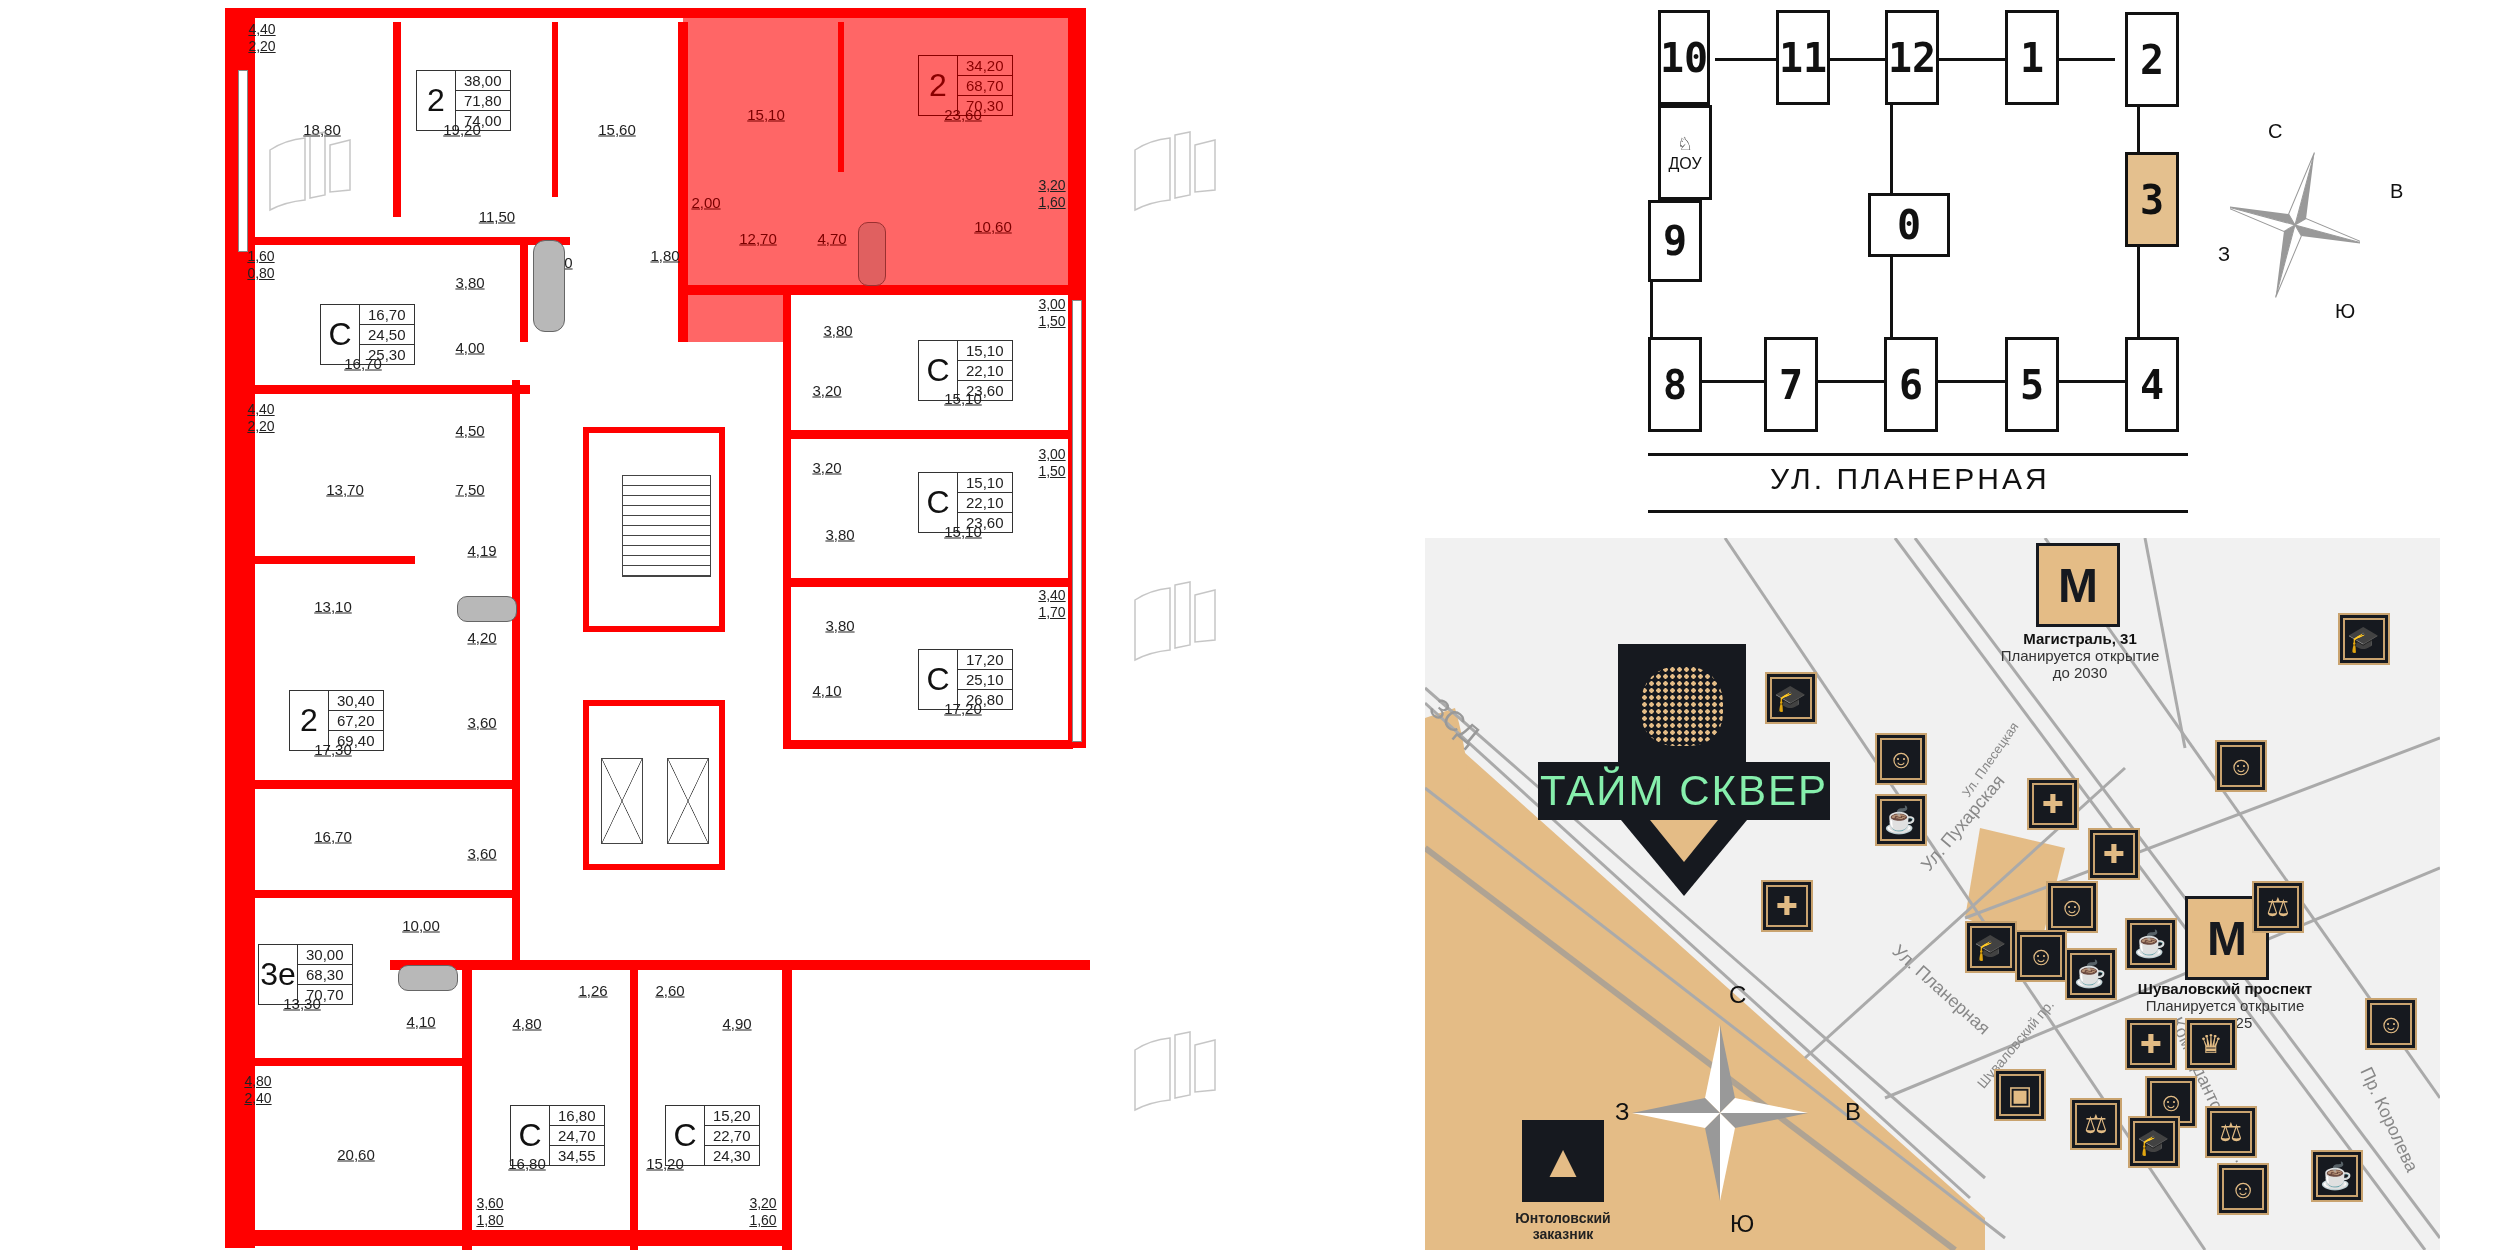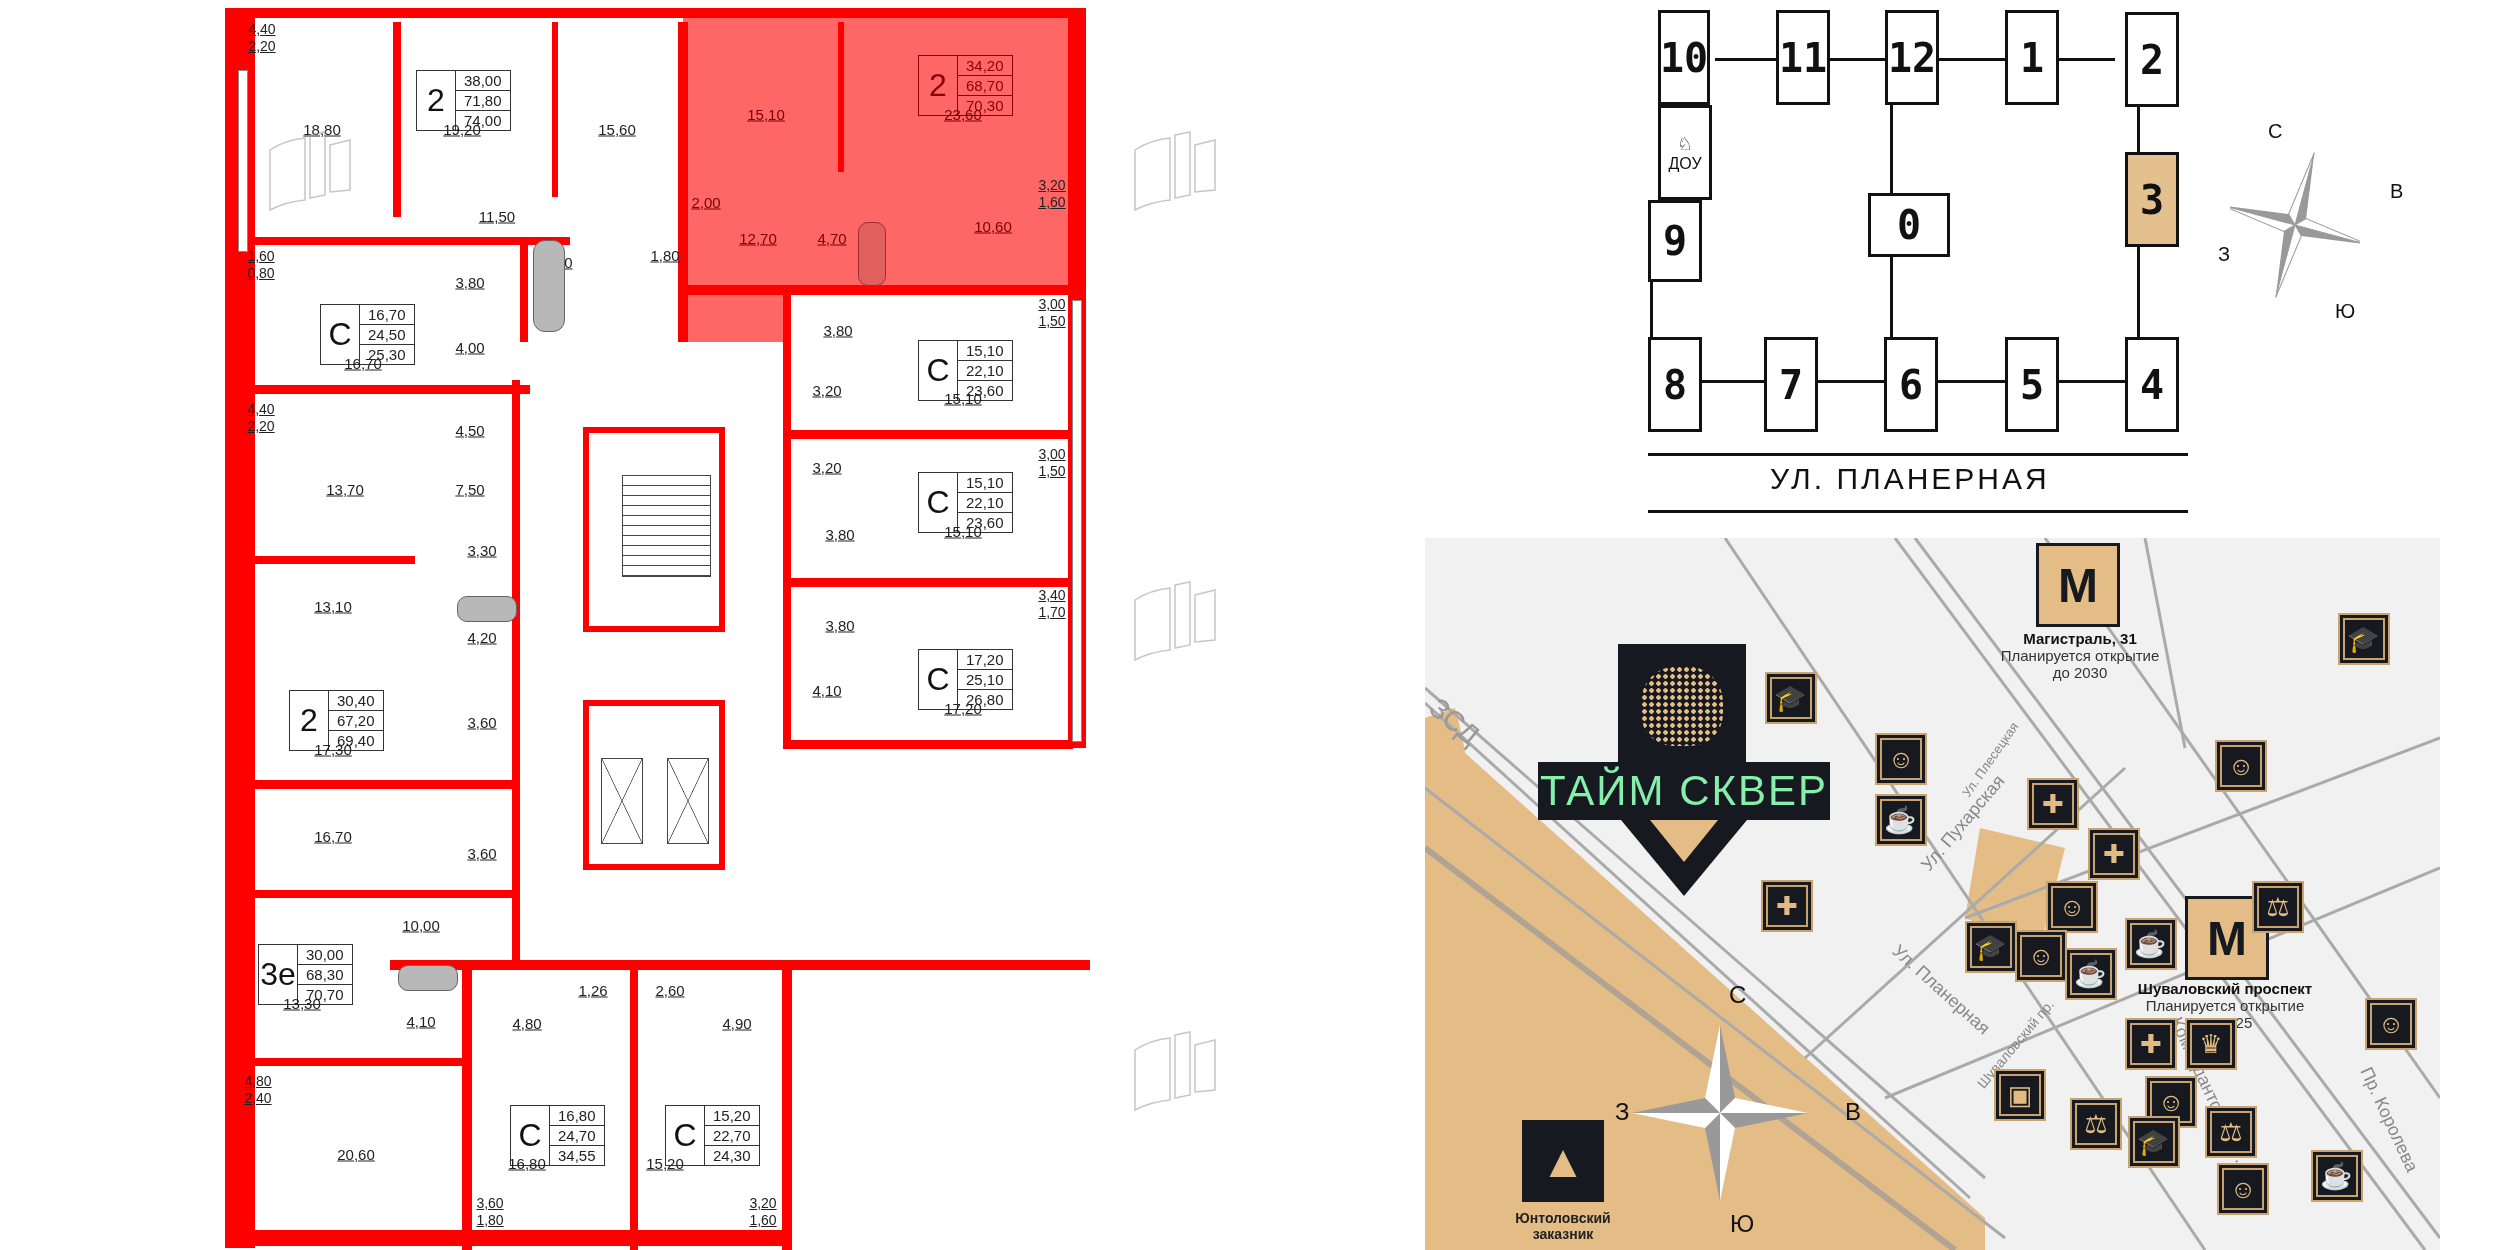--- a/index.html
+++ b/index.html
@@ -201,21 +201,21 @@
         <div>30,40</div>
         <div>67,20</div>
         <div>69,40</div>
       </div>
     </div>
     <div class="rlabel" style="left:345px;top:489px;">13,70</div>
     <div class="rlabel" style="left:333px;top:606px;">13,10</div>
     <div class="rlabel" style="left:333px;top:749px;">17,30</div>
     <div class="rlabel" style="left:470px;top:430px;">4,50</div>
     <div class="rlabel" style="left:470px;top:489px;">7,50</div>
-    <div class="rlabel" style="left:482px;top:550px;">3,30</div>
+    <div class="rlabel" style="left:482px;top:550px;">4,19</div>
     <div class="rlabel" style="left:482px;top:637px;">4,20</div>
     <div class="rlabel" style="left:482px;top:722px;">3,60</div>
     <div class="balc" style="left:261px;top:418px;">
       <span>4,40</span>
         <span>2,20</span>
     </div>
   </div>
 
   <div class="room">
     <div class="apt-tag" style="left:258px;top:944px;">

